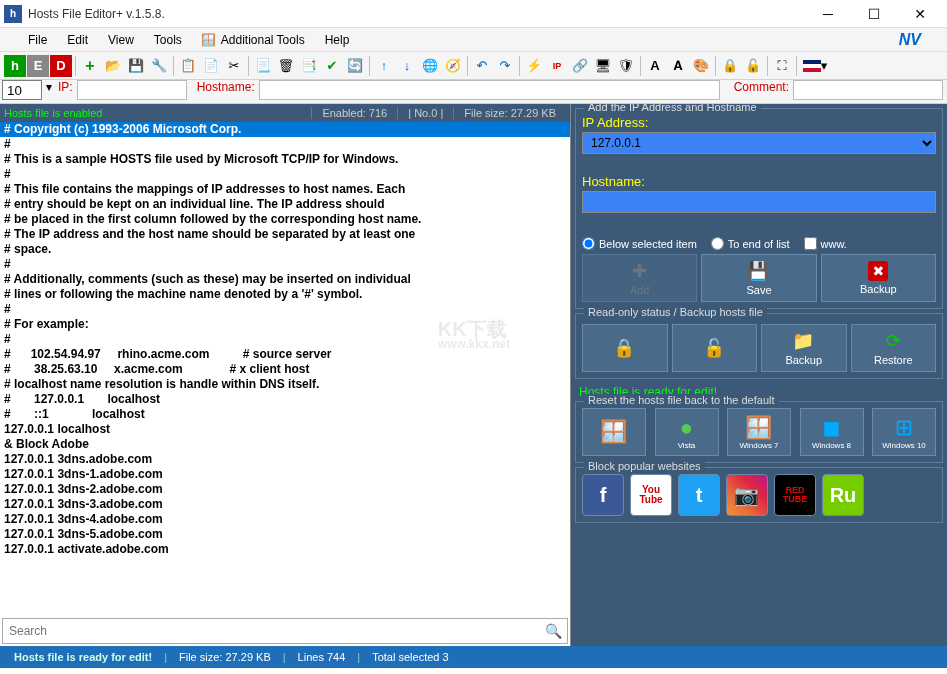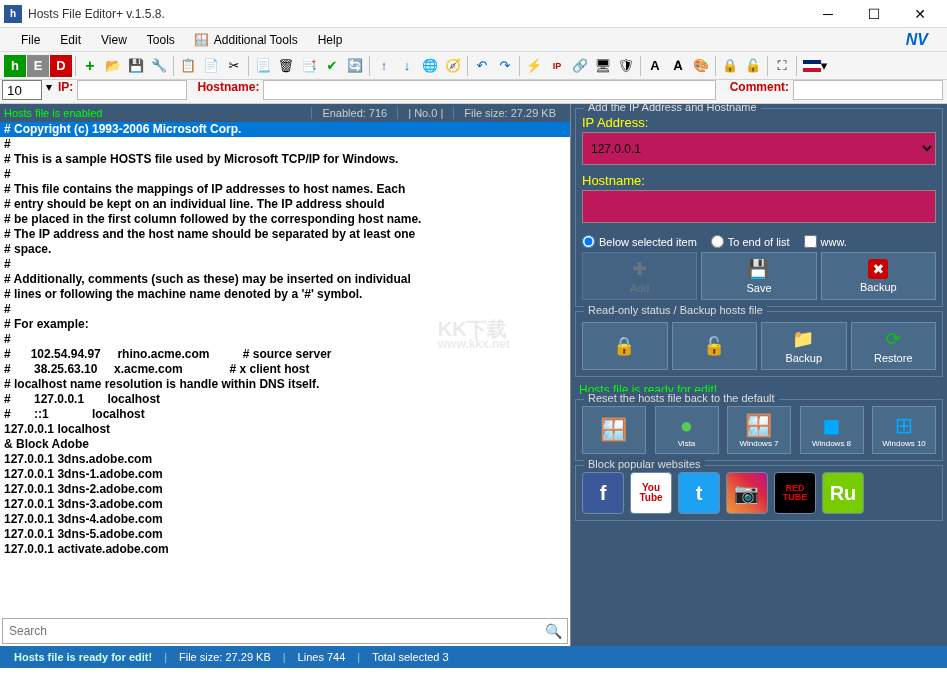--- a/index.html
+++ b/index.html
@@ -2,48 +2,48 @@
 <html><head>
 <meta charset="utf-8">
 <style>
 * { margin: 0; padding: 0; box-sizing: border-box; font-family: "Segoe UI", Tahoma, sans-serif; }
 body { width: 947px; height: 674px; background: #fff; overflow: hidden; font-size: 12px; }
 .titlebar { height: 28px; background: #fff; display: flex; align-items: center; padding: 0 4px; border-bottom: 1px solid #ddd; }
 .titlebar .app-icon { width: 18px; height: 18px; background: #2b579a; color: #fff; display: flex; align-items: center; justify-content: center; font-size: 10px; font-weight: bold; margin-right: 6px; }
 .titlebar .title { flex: 1; font-size: 12px; color: #333; }
 .titlebar .winbtns { display: flex; }
 .titlebar .winbtn { width: 46px; height: 28px; display: flex; align-items: center; justify-content: center; cursor: pointer; font-size: 14px; }
-.menubar { height: 24px; display: flex; align-items: center; padding: 0 11px; background: #f5f5f5; border-bottom: 1px solid #ddd; }
+.menubar { height: 24px; display: flex; align-items: center; padding: 0 18px; background: #f5f5f5; border-bottom: 1px solid #ddd; }
 .menubar .mitem { padding: 3px 10px; cursor: pointer; font-size: 12px; }
 .menubar .mitem.tools-add { display: flex; align-items: center; gap: 4px; }
 .menubar .logo { margin-left: auto; font-style: italic; font-weight: bold; color: #0066cc; font-size: 16px; padding-right: 8px; }
 .toolbar { height: 28px; display: flex; align-items: center; padding: 2px 4px; background: #f5f5f5; border-bottom: 1px solid #d0d0d0; gap: 1px; }
 .toolbar .tbtn { width: 22px; height: 22px; display: flex; align-items: center; justify-content: center; cursor: pointer; border: 1px solid transparent; font-size: 13px; }
 .toolbar .sep { width: 1px; height: 20px; background: #c0c0c0; margin: 0 2px; }
 .filterbar { height: 24px; display: flex; align-items: flex-start; background: #f5f5f5; border-bottom: 1px solid #d0d0d0; font-size: 12px; }
 .filterbar .numbox { width: 40px; height: 20px; border: 1px solid #7a7a7a; padding: 0 4px; margin: 0 2px; }
-.filterbar .lbl { padding: 0 4px; color: #c00; font-weight: bold; }
+.filterbar .lbl { padding: 0 4px; color: #c00; font-weight: normal; }
 .filterbar .finput { border: 1px solid #bbb; height: 20px; padding: 0 4px; }
 .main { display: flex; height: 542px; }
 .left { flex: 1; display: flex; flex-direction: column; border-right: 1px solid #888; }
 .status-strip { height: 18px; background: #3c5a78; display: flex; align-items: center; font-size: 11px; color: #ccc; padding: 0 4px; }
 .status-strip .enabled { color: #0f0; flex: 1; }
 .status-strip .stat { padding: 0 10px; border-left: 1px solid #5a7a9a; }
 .editor { flex: 1; overflow: auto; background: #fff; font-family: Tahoma, sans-serif; font-size: 12px; line-height: 15px; position: relative; }
 .editor .line { white-space: pre; padding: 0 4px; font-weight: bold; }
 .editor .line.sel { background: #0078d7; color: #fff; }
 .watermark { position: absolute; right: 60px; top: 200px; color: #ddd; font-size: 20px; font-weight: bold; pointer-events: none; opacity: 0.6; }
 .searchbar { height: 26px; display: flex; align-items: center; border: 1px solid #aaa; margin: 2px; }
 .searchbar input { flex: 1; border: none; padding: 0 6px; height: 22px; font-size: 12px; outline: none; }
 .searchbar .sbtn { width: 26px; height: 24px; display: flex; align-items: center; justify-content: center; cursor: pointer; font-size: 14px; }
 .right { width: 376px; background: #3c5a78; padding: 4px; overflow-y: auto; color: #fff; font-size: 12px; }
 .group { border: 1px solid #5f7d9b; margin-bottom: 4px; padding: 6px 6px 6px 6px; position: relative; }
 .group .gtitle { position: absolute; top: -8px; left: 8px; background: #3c5a78; padding: 0 4px; font-size: 11px; color: #ddd; }
 .flabel { color: #ff0; font-size: 13px; margin-bottom: 2px; }
-.finput2 { width: 100%; height: 33px; border: 1px solid #888; padding: 0 4px; background: #be185d; color: #000; font-size: 12px; margin-bottom: 8px; }
+.finput2 { width: 100%; height: 22px; border: 1px solid #888; padding: 0 4px; background: #3b82f6; color: #000; font-size: 12px; margin-bottom: 20px; }
 .radios { display: flex; align-items: center; gap: 14px; margin: 4px 0; font-size: 11px; }
 .radios label { display: flex; align-items: center; gap: 4px; cursor: pointer; }
 .bigbtns { display: flex; gap: 4px; margin-top: 4px; }
 .bigbtn { flex: 1; height: 48px; background: #4a6a8a; border: 1px solid #6a8aaa; display: flex; flex-direction: column; align-items: center; justify-content: center; cursor: pointer; font-size: 11px; gap: 2px; }
 .bigbtn .icon { font-size: 18px; }
 .bigbtn.disabled { opacity: 0.6; cursor: default; }
 .ready { color: #0f0; font-size: 12px; padding: 2px 4px; }
 .osrow { display: flex; gap: 4px; justify-content: space-between; }
 .osbtn { width: 64px; height: 48px; background: #4a6a8a; border: 1px solid #6a8aaa; display: flex; flex-direction: column; align-items: center; justify-content: center; cursor: pointer; font-size: 8px; color: #fff; }
 .osbtn .oicon { font-size: 22px; }

